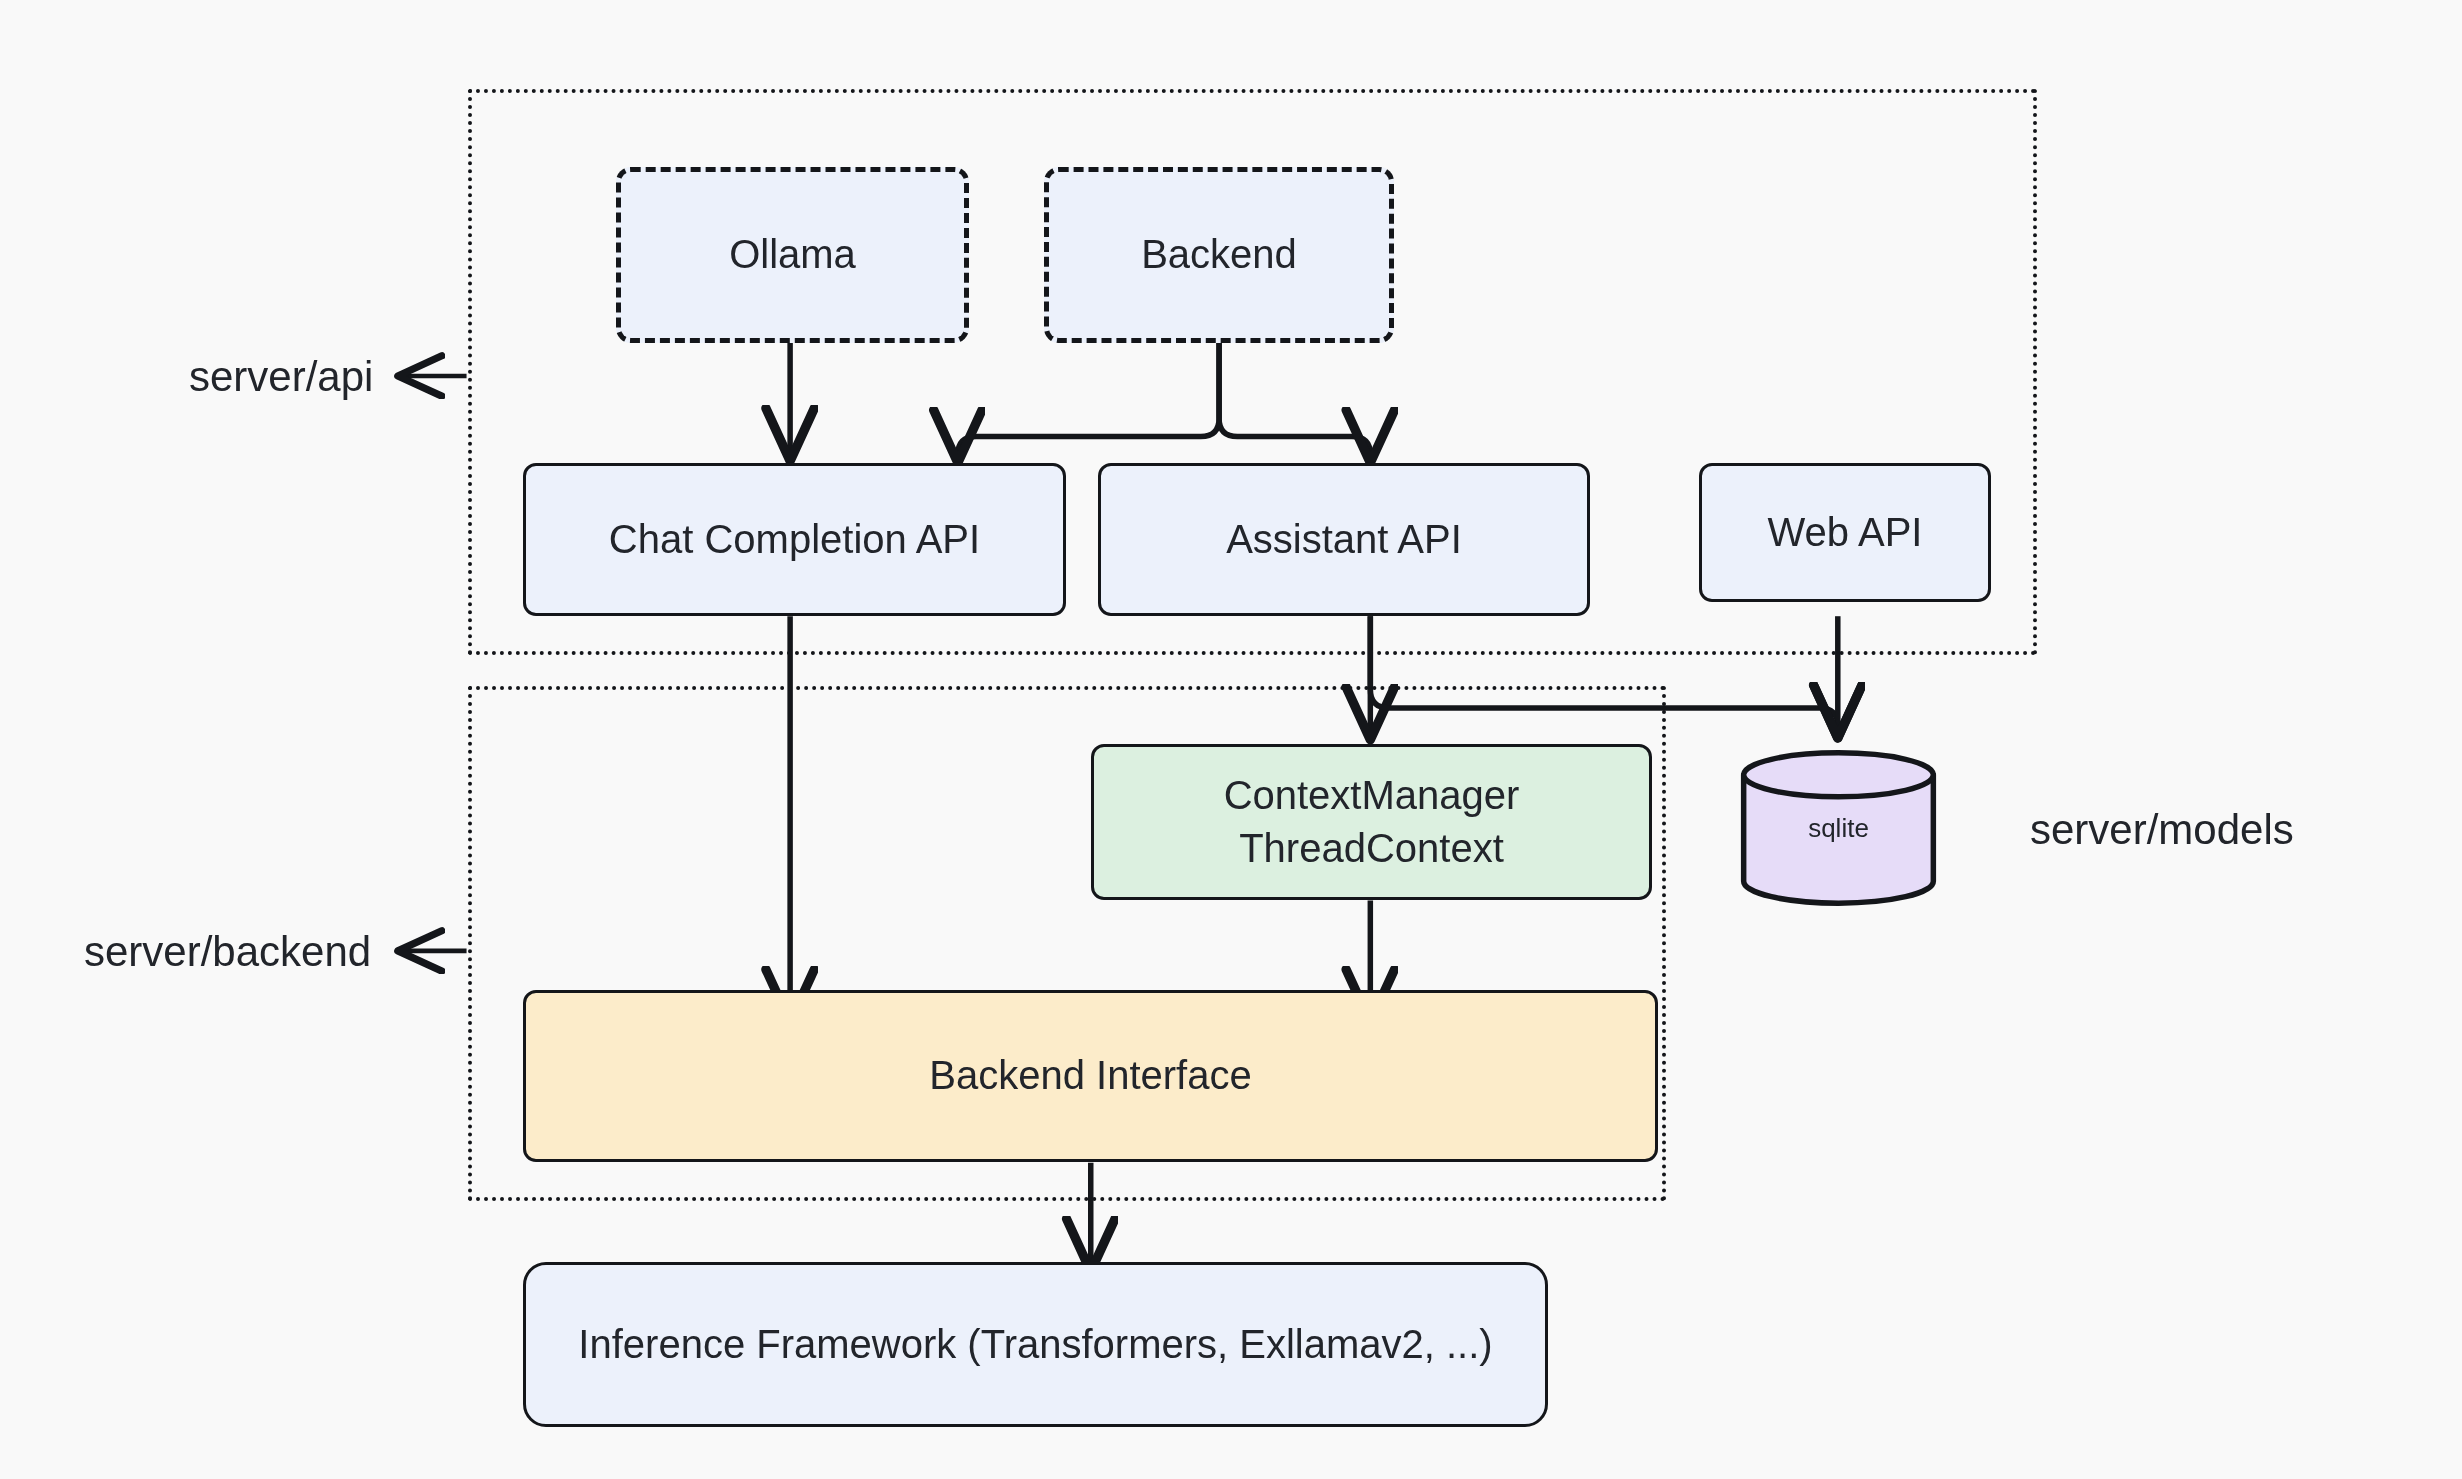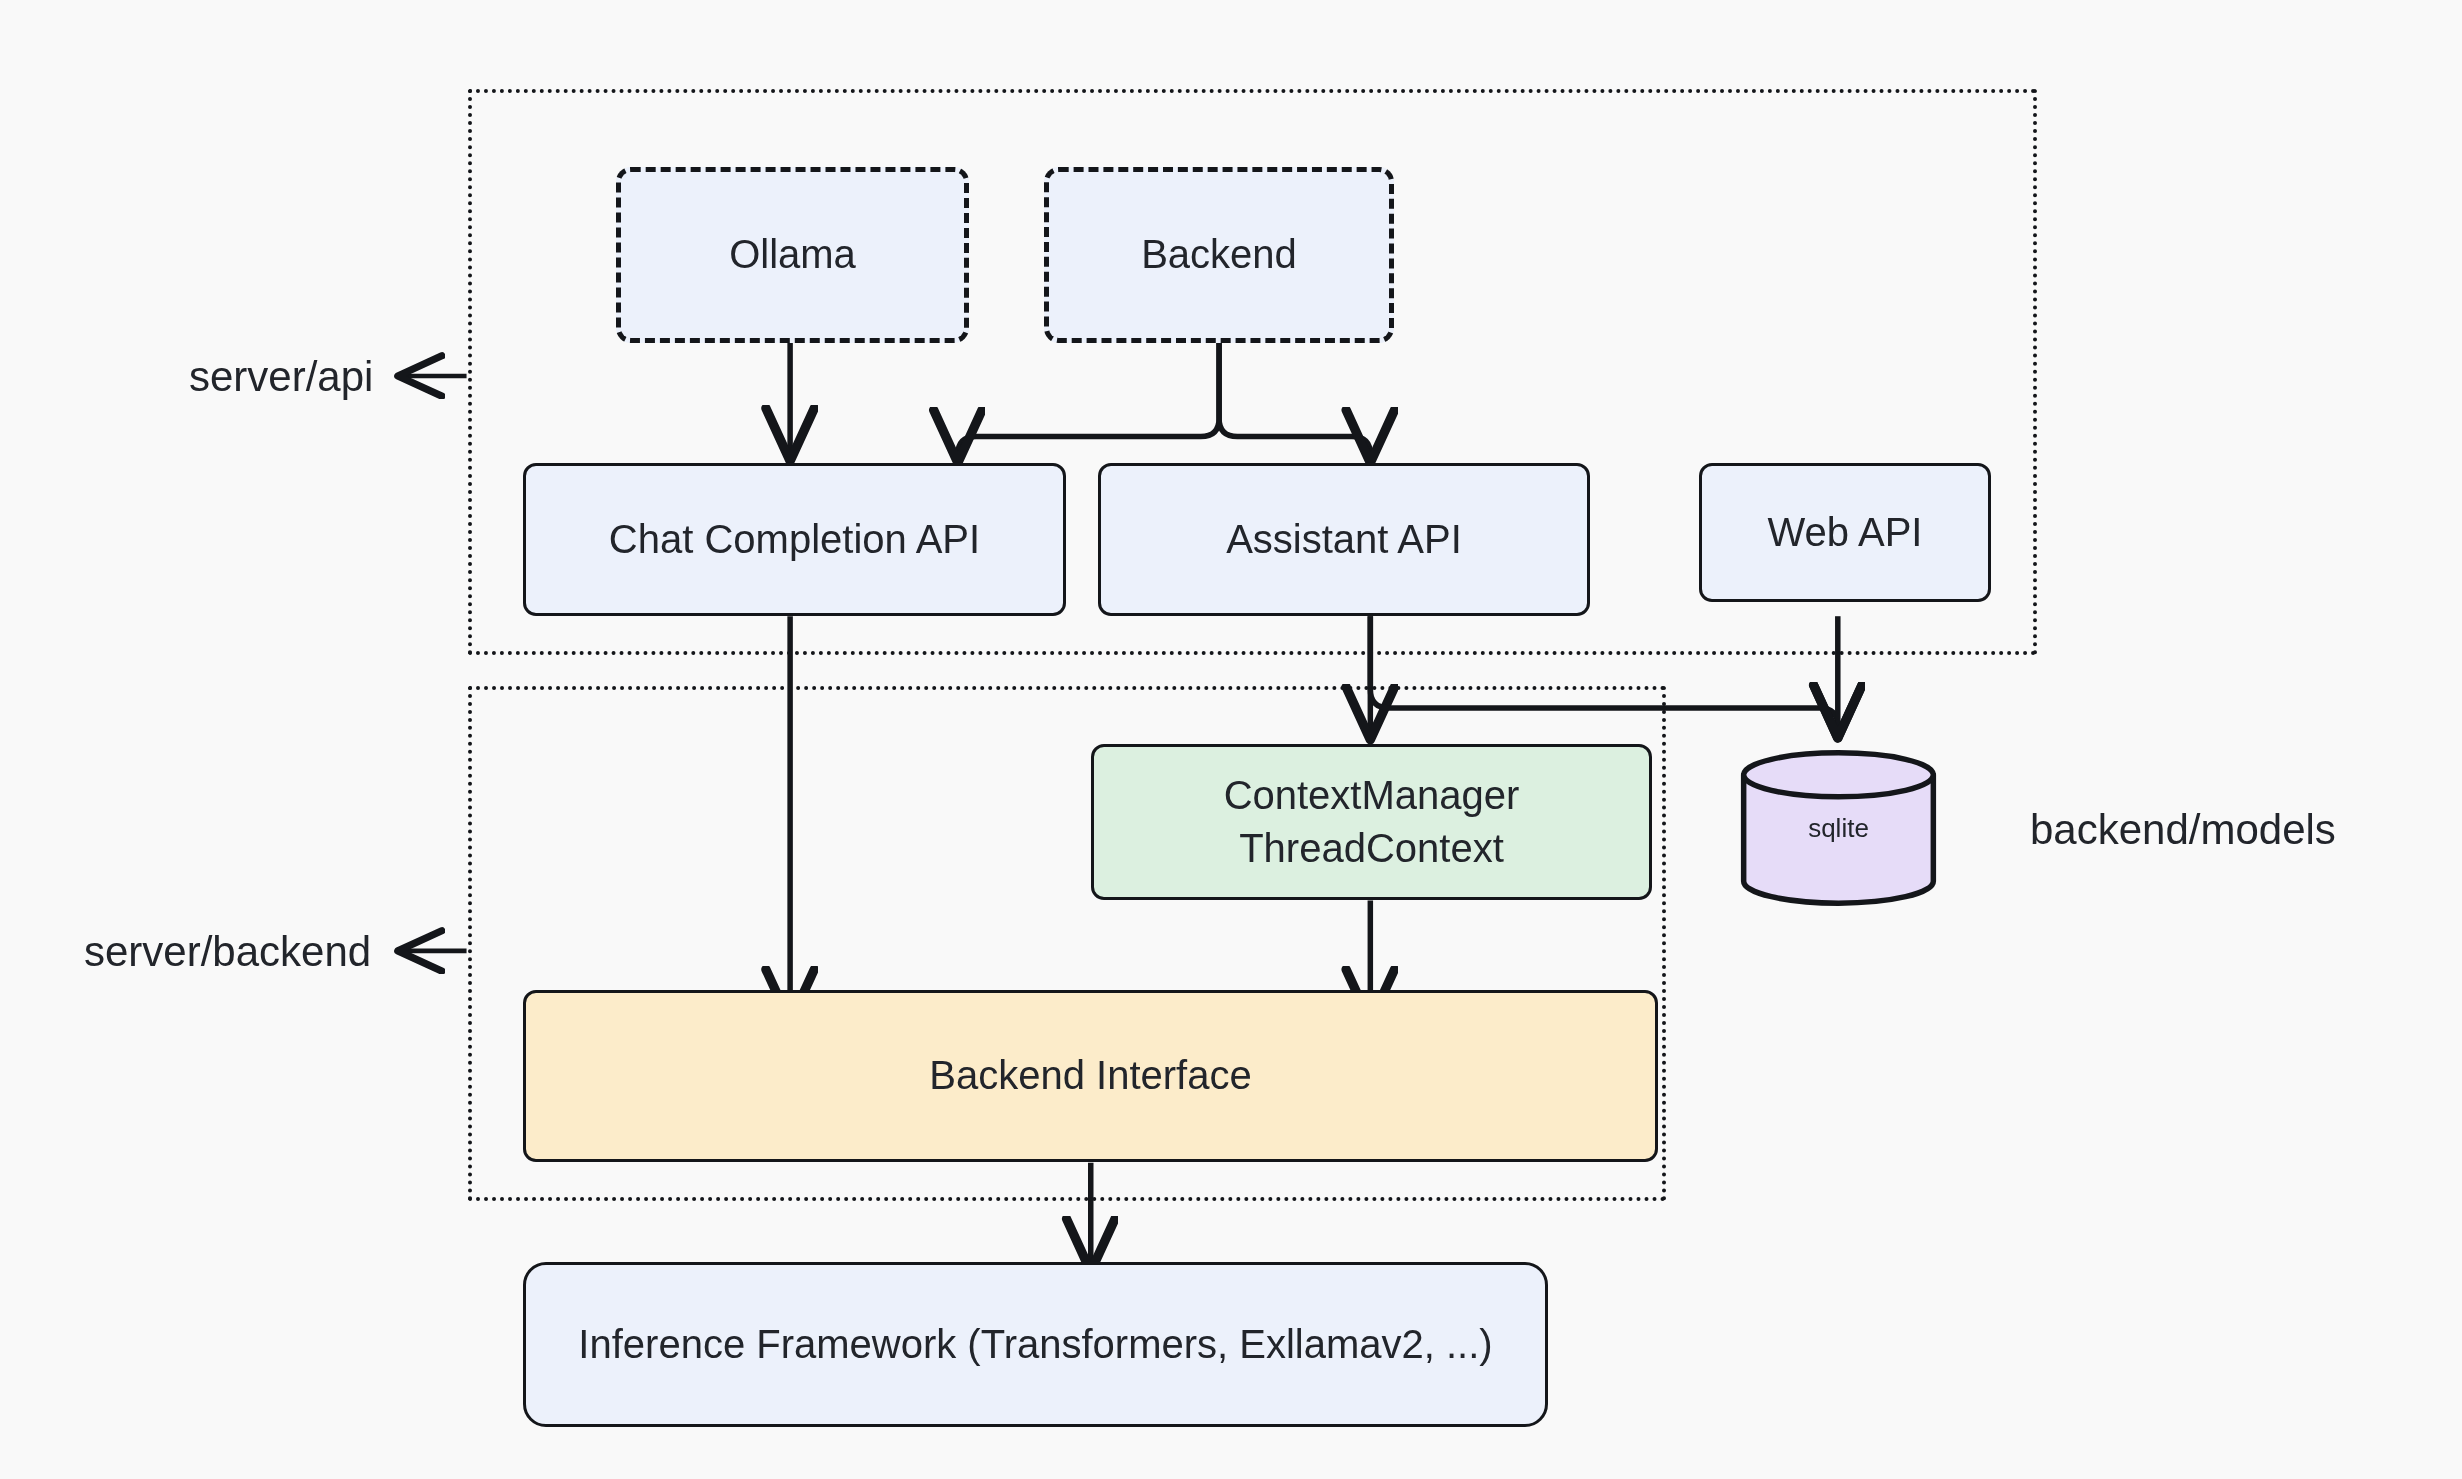--- a/index.html
+++ b/index.html
@@ -167,16 +167,16 @@
 ThreadContext</div>
 
   <div class="node node-amber" style="left:523px; top:990px; width:1135px; height:172px;">Backend Interface</div>
 
   <div class="node node-solid" style="left:523px; top:1262px; width:1025px; height:165px;border-radius:23px;">Inference Framework (Transformers, Exllamav2, ...)</div>
 
   <div class="edge-label" style="left:189px; top:353px;">server/api</div>
 
   <div class="edge-label" style="left:84px; top:928px;">server/backend</div>
 
-  <div class="edge-label" style="left:2030px; top:806px;">backend/models</div>
+  <div class="edge-label" style="left:2030px; top:806px;">server/models</div>
 
 </div>
 
 
 </body></html>

